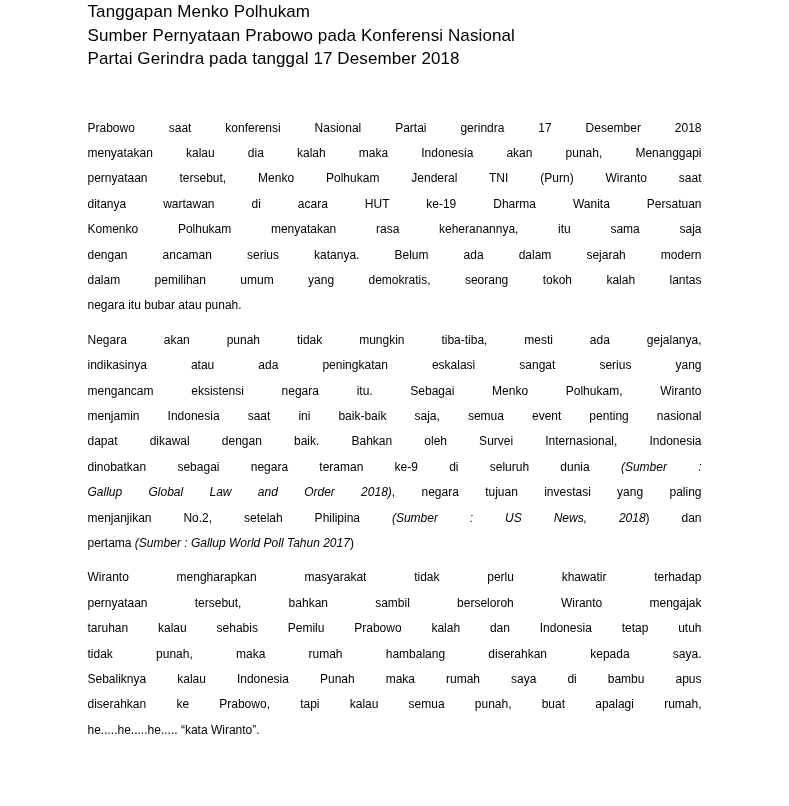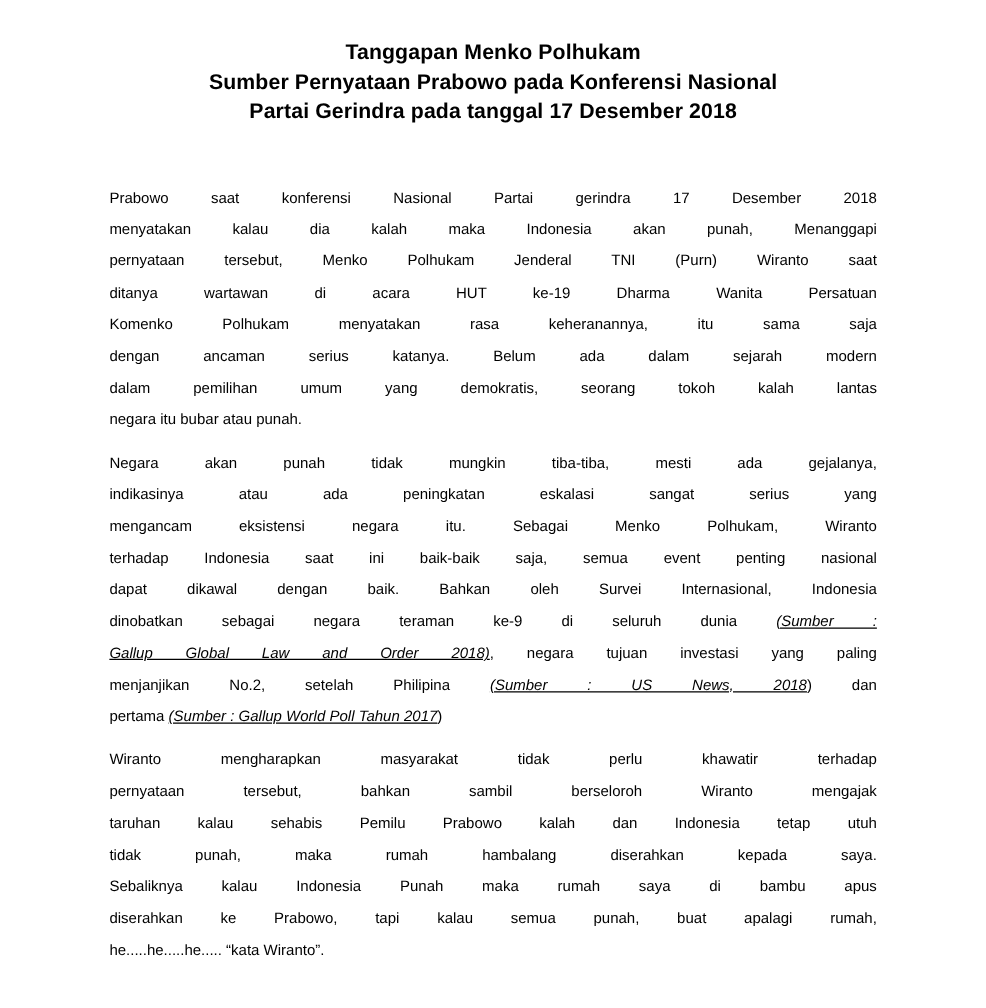--- a/index.html
+++ b/index.html
@@ -15,45 +15,42 @@
     height: 806px;
     background: #ffffff;
     color: #000000;
     font-family: "Liberation Sans", "DejaVu Sans", sans-serif;
   }
   .doc {
     width: 614px;
     margin: 0 auto;
   }
   .title-block {
-    padding-top: 30px;
     font-size: 17px;
-    font-weight: 700;
+    font-weight: 400;
     line-height: 23.5px;
-    text-align: center;
     letter-spacing: 0.1px;
   }
   .body-block {
     margin-top: 45px;
     font-size: 12px;
     line-height: 25.4px;
   }
   .para {
     margin: 0 0 9px 0;
   }
   .line {
     text-align: justify;
     text-align-last: justify;
   }
   .line.final {
     text-align-last: left;
   }
   .seg-italic {
     font-style: italic;
-    text-decoration: underline;
   }
 </style>
 </head>
 <body>
 
 <div class="page">
   <div class="doc">
 
     <div class="title-block">
       <div class="title-line">Tanggapan Menko Polhukam</div>
@@ -69,21 +66,21 @@
           <div class="line"><span class="seg">ditanya wartawan di acara HUT ke-19 Dharma Wanita Persatuan</span></div>
           <div class="line"><span class="seg">Komenko Polhukam menyatakan rasa keheranannya, itu sama saja</span></div>
           <div class="line"><span class="seg">dengan ancaman serius katanya. Belum ada dalam sejarah modern</span></div>
           <div class="line"><span class="seg">dalam pemilihan umum yang demokratis, seorang tokoh kalah lantas</span></div>
           <div class="line final"><span class="seg">negara itu bubar atau punah.</span></div>
         </div>
         <div class="para">
           <div class="line"><span class="seg">Negara akan punah tidak mungkin tiba-tiba, mesti ada gejalanya,</span></div>
           <div class="line"><span class="seg">indikasinya atau ada peningkatan eskalasi sangat serius yang</span></div>
           <div class="line"><span class="seg">mengancam eksistensi negara itu. Sebagai Menko Polhukam, Wiranto</span></div>
-          <div class="line"><span class="seg">terhadap Indonesia saat ini baik-baik saja, semua event penting nasional</span></div>
+          <div class="line"><span class="seg">menjamin Indonesia saat ini baik-baik saja, semua event penting nasional</span></div>
           <div class="line"><span class="seg">dapat dikawal dengan baik. Bahkan oleh Survei Internasional, Indonesia</span></div>
           <div class="line"><span class="seg">dinobatkan sebagai negara teraman ke-9 di seluruh dunia </span><span class="seg-italic">(Sumber :</span></div>
           <div class="line"><span class="seg-italic">Gallup Global Law and Order 2018)</span><span class="seg">, negara tujuan investasi yang paling</span></div>
           <div class="line"><span class="seg">menjanjikan No.2, setelah Philipina </span><span class="seg-italic">(Sumber : US News, 2018</span><span class="seg">) dan</span></div>
           <div class="line final"><span class="seg">pertama </span><span class="seg-italic">(Sumber : Gallup World Poll Tahun 2017</span><span class="seg">)</span></div>
         </div>
         <div class="para">
           <div class="line"><span class="seg">Wiranto mengharapkan masyarakat tidak perlu khawatir terhadap</span></div>
           <div class="line"><span class="seg">pernyataan tersebut, bahkan sambil berseloroh Wiranto mengajak</span></div>
           <div class="line"><span class="seg">taruhan kalau sehabis Pemilu Prabowo kalah dan Indonesia tetap utuh</span></div>

